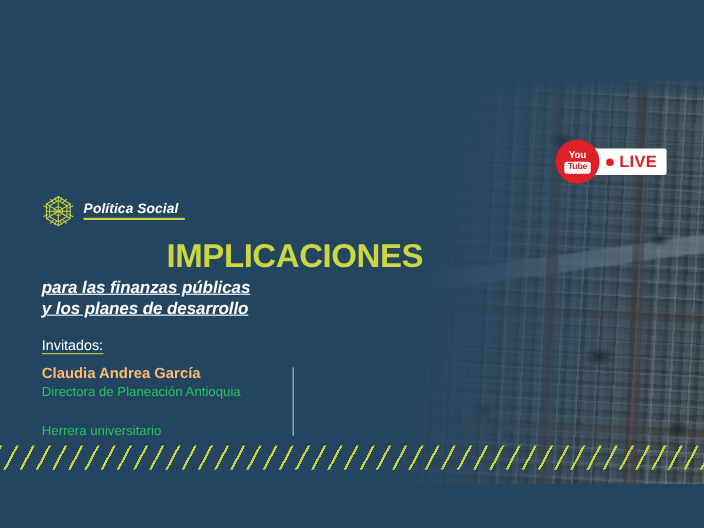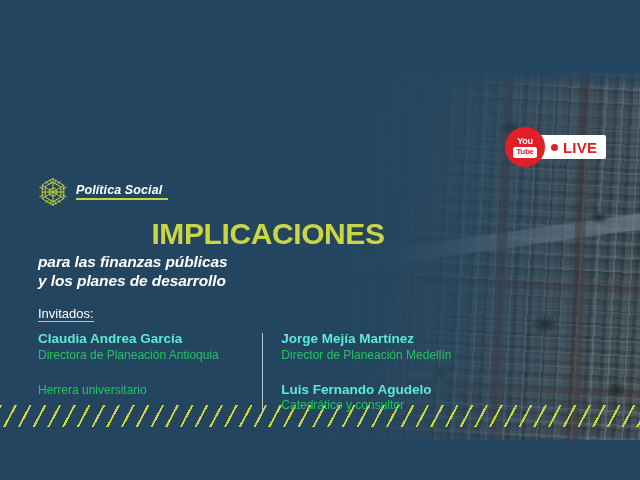--- a/index.html
+++ b/index.html
@@ -185,20 +185,21 @@
   .headline .l2 { display: block; }
 
   .subhead {
     margin-top: 4px;
     color: #ffffff;
     font-size: 15.5px;
     font-weight: 700;
     font-style: italic;
     line-height: 1.22;
     letter-spacing: -.1px;
+    text-decoration: underline;
   }
   .subhead span { display: block; }
 
   
   .guests-label-wrap {
     margin-top: 16px;
     display: inline-block;
     position: relative;
     padding-bottom: 2px;
   }
@@ -228,21 +229,21 @@
   }
   .guest-col.left  { width: 228px; }
   .guest-col.right { width: 205px; padding-left: 18px; }
   .guest-divider {
     width: 1px;
     background: #b9c4cc;
     margin: 2px 0 2px 0;
     flex: 0 0 1px;
   }
   .guest-name {
-    color: #5eead4;
+    color: #fdba74;
     font-size: 13.5px;
     font-weight: 700;
     line-height: 1.15;
     white-space: nowrap;
   }
   .guest-role {
     color: #22c55e;
     font-size: 12px;
     font-weight: 400;
     line-height: 1.2;
@@ -374,30 +375,20 @@
           <div class="guest-name">Claudia Andrea García</div>
           <div class="guest-role">Directora de Planeación Antioquia</div>
         </div>
         <div class="guest">
           <div class="guest-role">Herrera universitario</div>
         </div>
       </div>
 
       <div class="guest-divider"></div>
 
-      <div class="guest-col right">
-        <div class="guest">
-          <div class="guest-name">Jorge Mejía Martínez</div>
-          <div class="guest-role">Director de Planeación Medellín</div>
-        </div>
-        <div class="guest">
-          <div class="guest-name">Luis Fernando Agudelo</div>
-          <div class="guest-role">Catedrático y consultor</div>
-        </div>
-      </div>
 
     </div>
   </div>
 
   <div class="yt-badge">
     <div class="yt-circle">
       <div class="yt-you">You</div>
       <div class="yt-tube">Tube</div>
     </div>
     <div class="live-pill">

